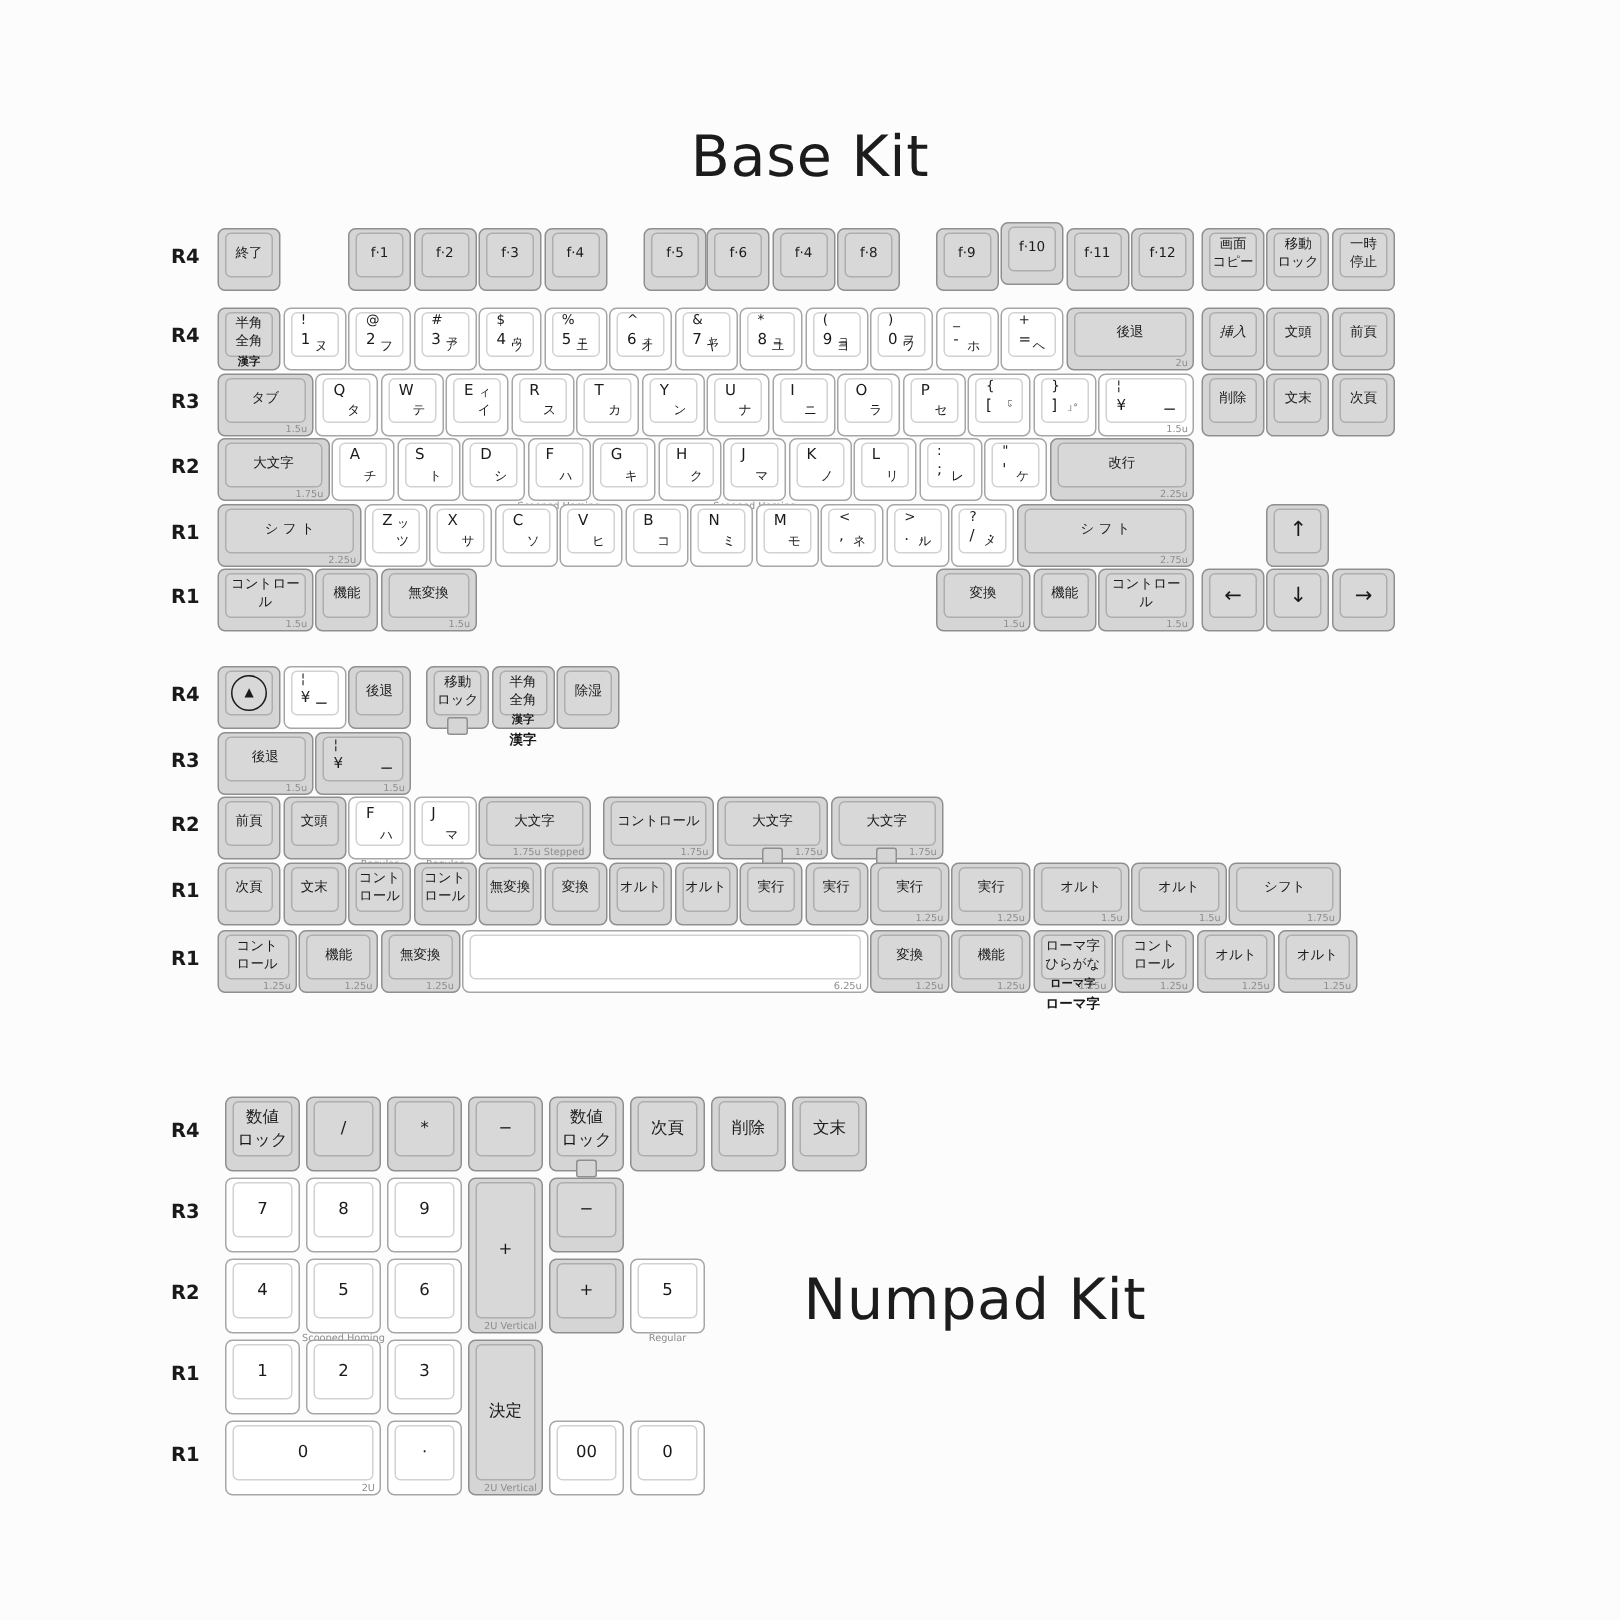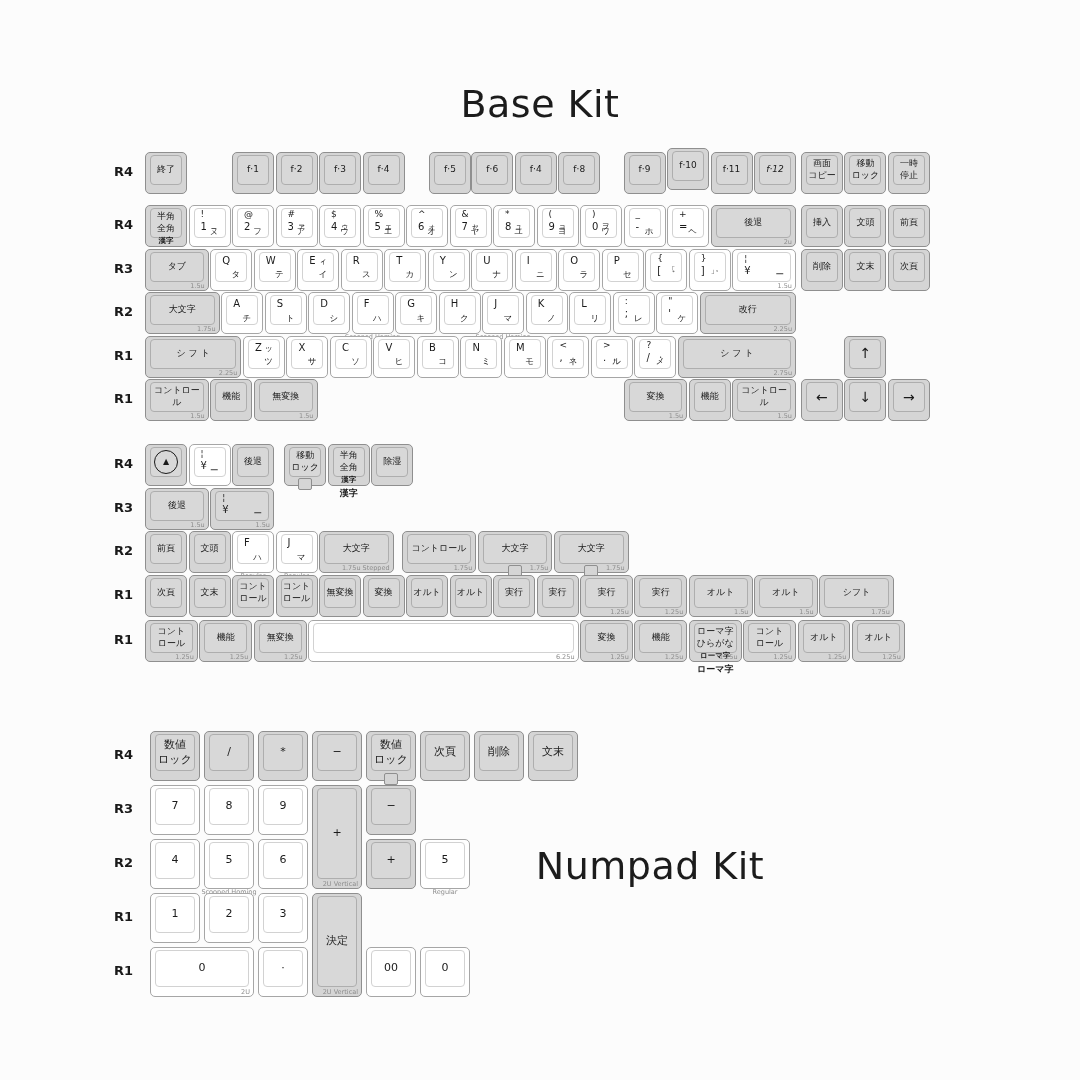--- a/index.html
+++ b/index.html
@@ -103,21 +103,21 @@
     <div class="key gray" style="left: 667px; top: 148px; width: 42px; height: 42px;">
       <div class="cap">
         <div class="c">f·10</div>
       </div>
     </div>
     <div class="key gray" style="left: 710.5px; top: 152px; width: 42px; height: 42px;">
       <div class="cap">
         <div class="c">f·11</div>
       </div>
     </div>
-    <div class="key gray" style="left: 754px; top: 152px; width: 42px; height: 42px; font-style: italic;">
+    <div class="key gray" style="left: 754px; top: 152px; width: 42px; height: 42px;">
       <div class="cap">
         <div class="c">f·12</div>
       </div>
     </div>
     <div class="key gray" style="left: 800.98px; top: 152px; width: 42px; height: 42px;">
       <div class="cap">
         <div class="c">画面
 コピー</div>
       </div>
     </div>
@@ -232,21 +232,21 @@
         <span class="m">=</span>
         <span class="br">ヘ</span>
       </div>
     </div>
     <div class="key gray" style="left: 710.5px; top: 205px; width: 85.5px; height: 42px;">
       <div class="cap">
         <div class="c">後退</div>
       </div>
       <div class="sub">2u</div>
     </div>
-    <div class="key gray" style="left: 800.98px; top: 205px; width: 42px; height: 42px;">
+    <div class="key gray" style="left: 800.98px; top: 205px; width: 42px; height: 42px; font-style: italic;">
       <div class="cap">
         <div class="c">挿入</div>
       </div>
     </div>
     <div class="key gray" style="left: 844.48px; top: 205px; width: 42px; height: 42px;">
       <div class="cap">
         <div class="c">文頭</div>
       </div>
     </div>
     <div class="key gray" style="left: 887.98px; top: 205px; width: 42px; height: 42px;">

